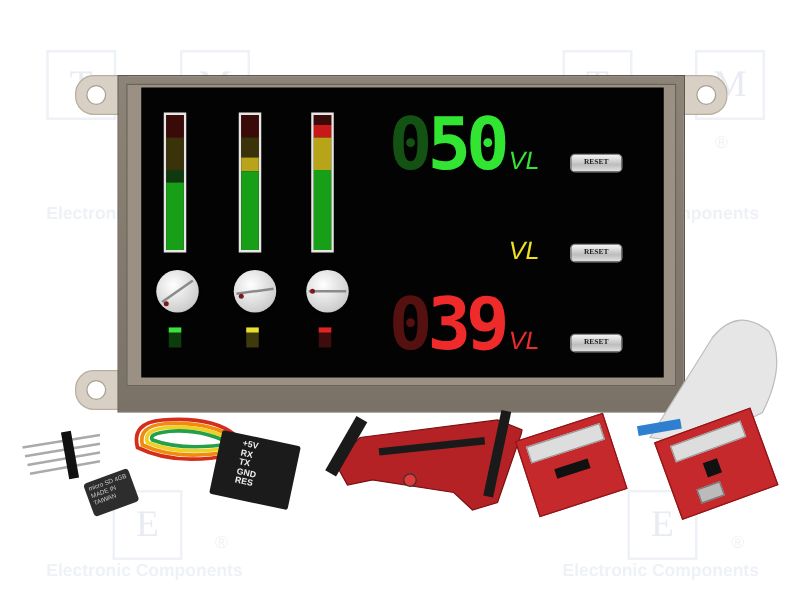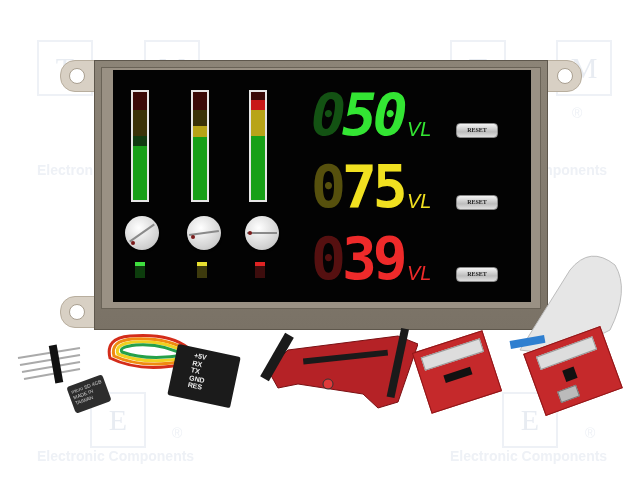--- a/index.html
+++ b/index.html
@@ -94,29 +94,26 @@
   <div class="led" style="left:22px;top:192px;background:#0d3d0d;">
       <div class="top" style="background:#3ee03e;"></div>
     </div>
   <div class="led" style="left:84px;top:192px;background:#3d3a0d;">
       <div class="top" style="background:#e8e030;"></div>
     </div>
   <div class="led" style="left:142px;top:192px;background:#3d0d0d;">
       <div class="top" style="background:#e02424;"></div>
     </div>
 
-  <div class="digits" style="left:198px;top:16px;color:#33e533;font-style:italic;">
+  <div class="digits" style="left:198px;top:16px;color:#33e533;">
     <span class="dim">0</span><span>50</span>
   </div>
   <div class="unit" style="left:294px;top:48px;color:#33e533;">VL</div>
   <div class="reset" style="left:343px;top:53px;">RESET</div>
 
-  <div class="digits" style="left:198px;top:88px;color:#f0e020;">
-    <span class="dim">0</span><span>75</span>
-  </div>
   <div class="unit" style="left:294px;top:120px;color:#f0e020;">VL</div>
   <div class="reset" style="left:343px;top:125px;">RESET</div>
 
   <div class="digits" style="left:198px;top:160px;color:#ee2a2a;">
     <span class="dim">0</span><span>39</span>
   </div>
   <div class="unit" style="left:294px;top:192px;color:#ee2a2a;">VL</div>
   <div class="reset" style="left:343px;top:197px;">RESET</div>
 </div>
 

